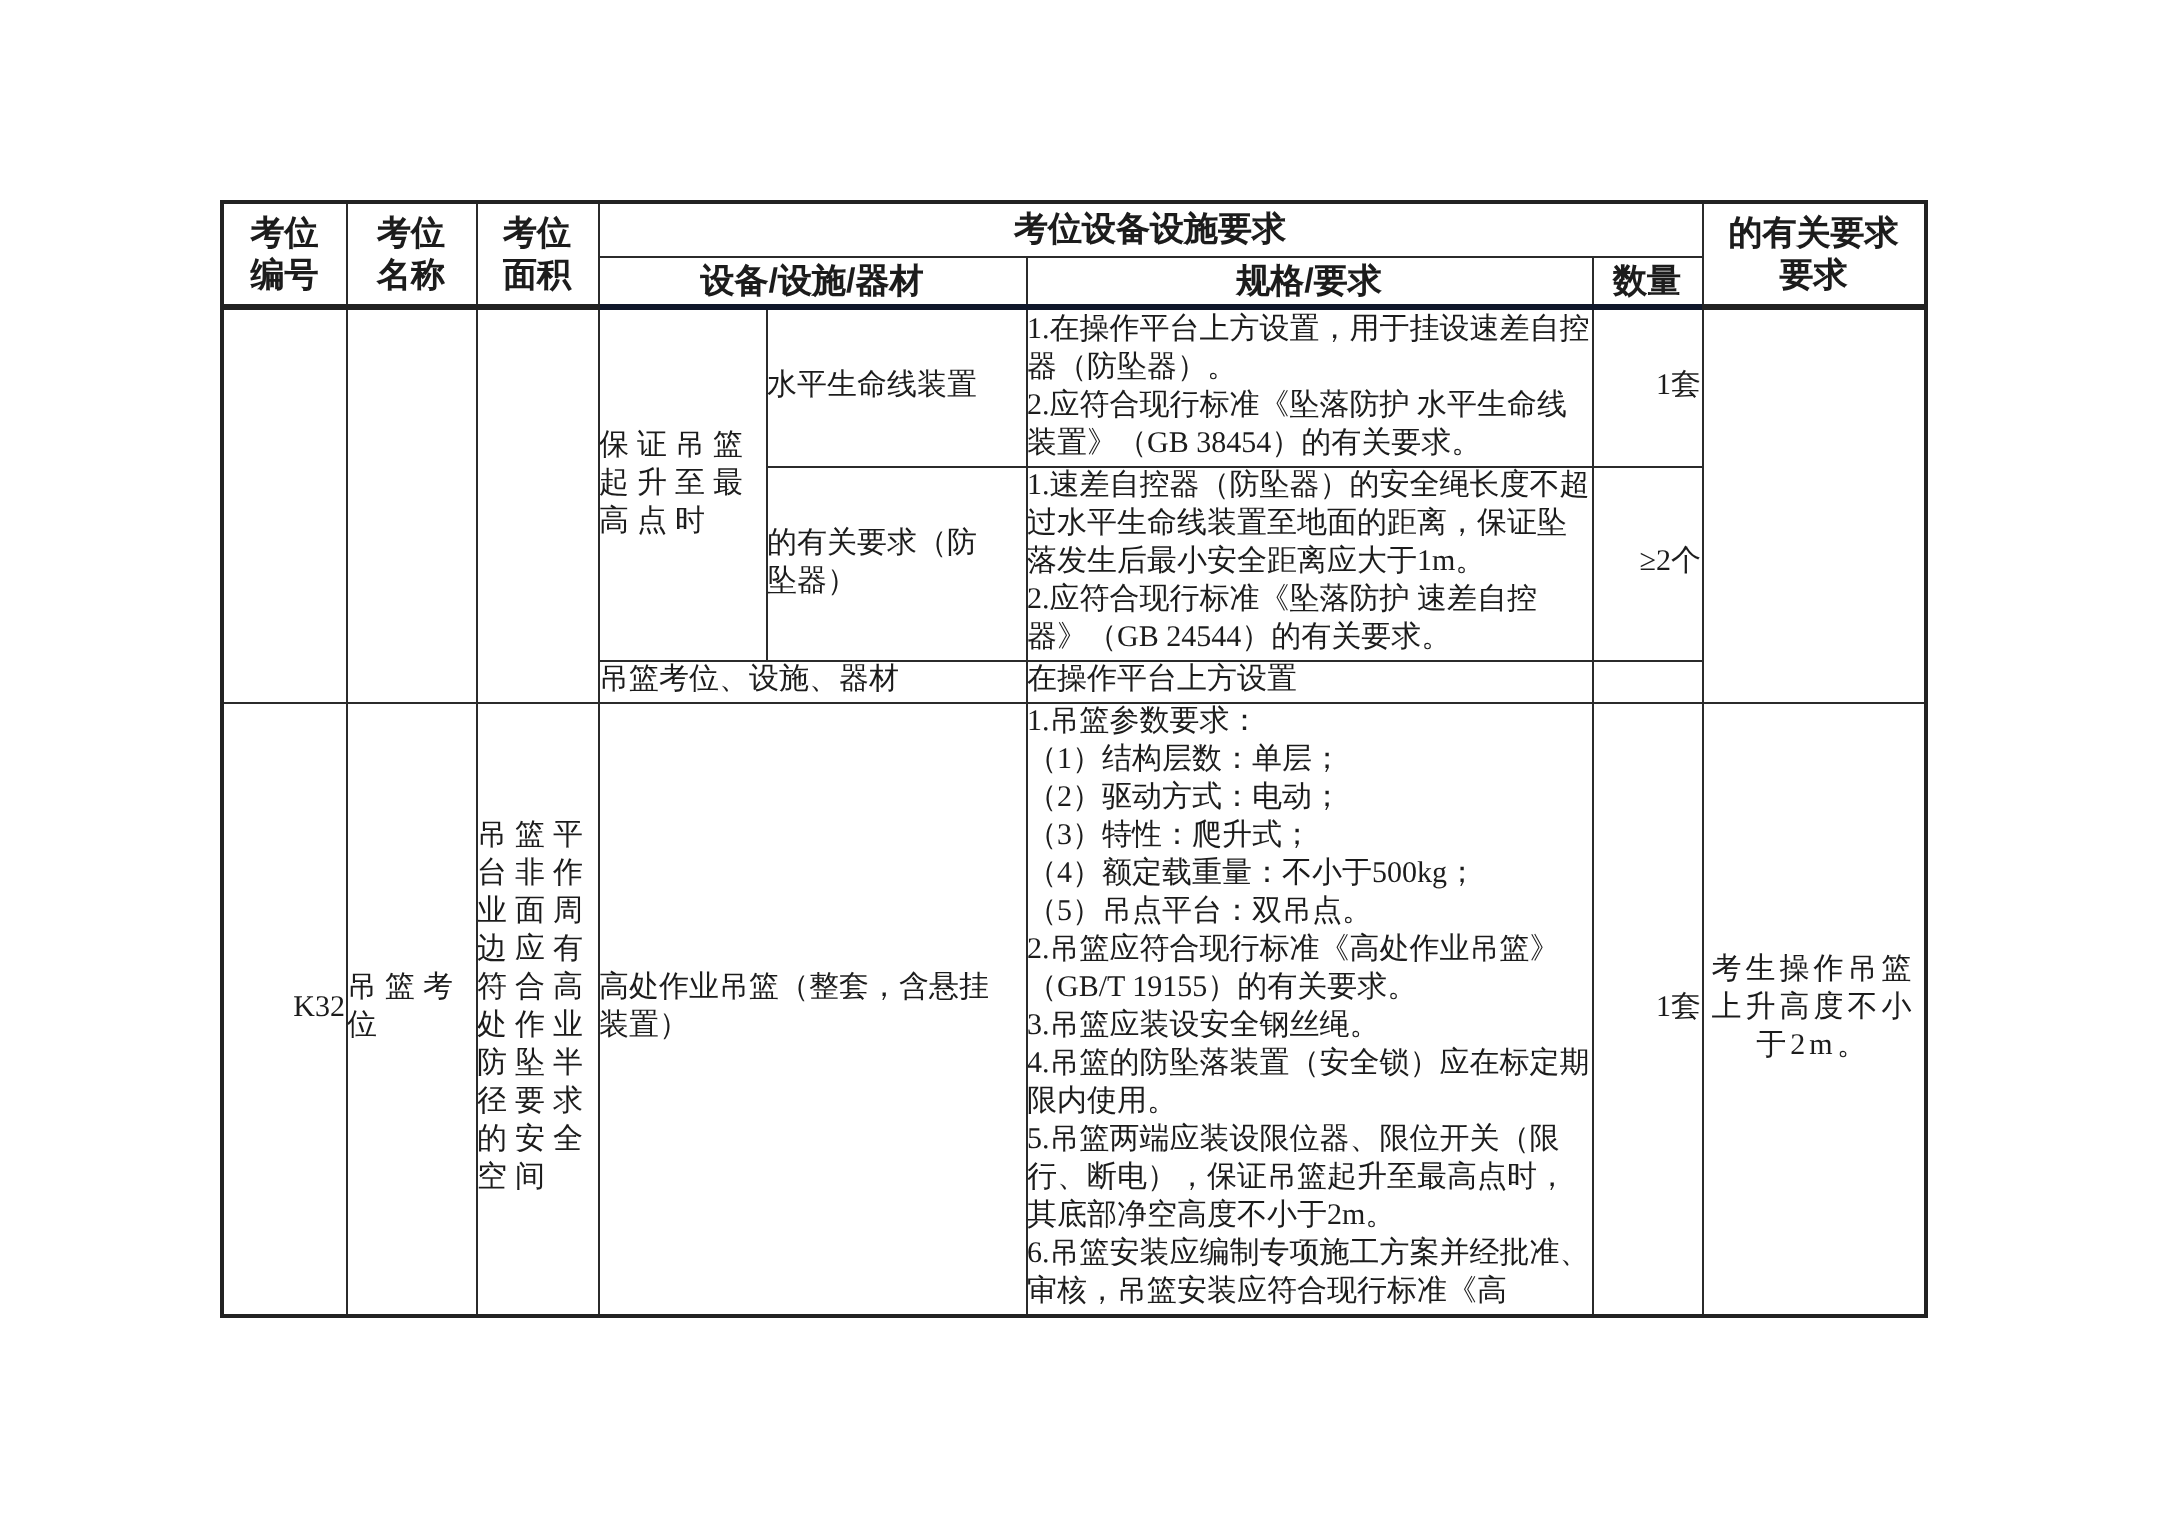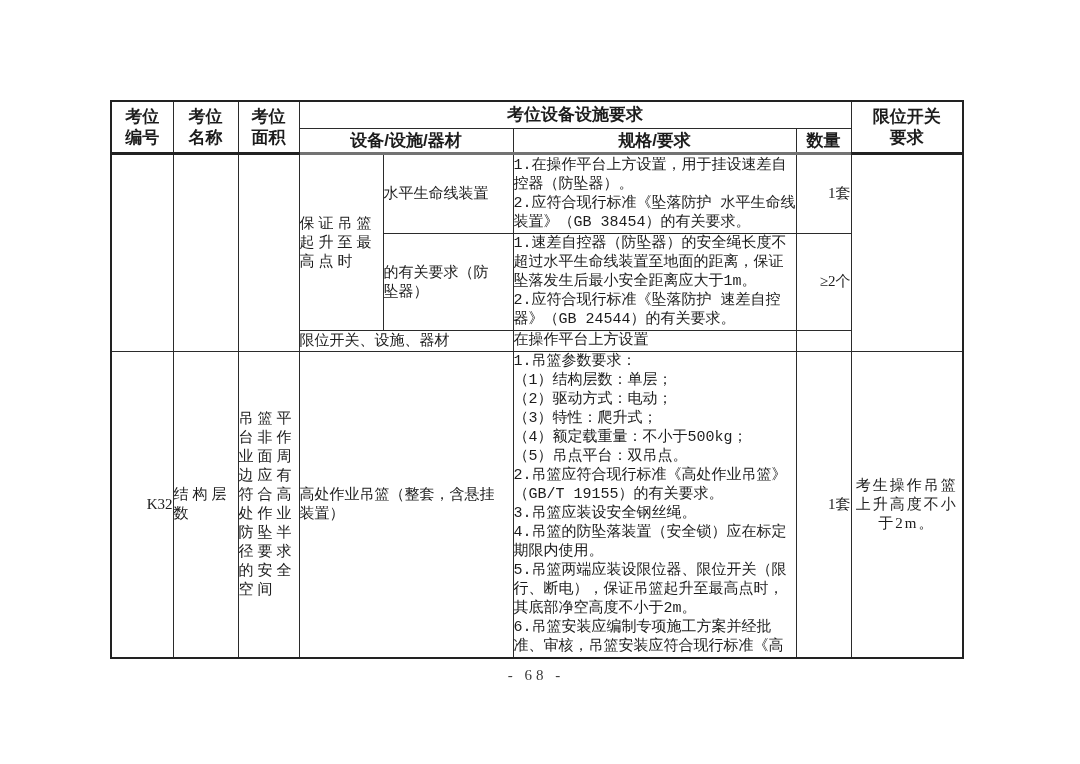--- a/index.html
+++ b/index.html
@@ -39,30 +39,29 @@
   table.doc tr.h1 th{border-top:2px solid #222;}
   table.doc tr.h1 th, table.doc tr.h2 th{
     font-family:"Liberation Sans","DejaVu Sans",sans-serif;
     font-weight:bold;
     font-size:17px;
     line-height:21px;
     text-align:center;
     white-space:pre-line;
     background:#ffffff;
   }
-  table.doc tr.h2 th{border-bottom:3px solid #737373;}
+  table.doc tr.h2 th{border-bottom:3px solid #0f172a;}
   table.doc th.rowspan2{border-bottom:3px solid #222;}
   td.spec{
     vertical-align:top;
     text-align:left;
     padding:2px 5px 2px 6px;
     white-space:pre-wrap;
     word-break:break-all;
     line-height:19.5px;
-    font-family:Liberation Mono, monospace;
   }
   td.equip{
     text-align:left;
     padding:2px 4px 2px 7px;
     white-space:pre-wrap;
     line-height:22px;
     margin-left:38px;
   }
   td.qty{
     text-align:right;
@@ -125,21 +124,21 @@
 
     <tbody>
         <tr class="h1" style="height:27px;">
       <th rowspan="2" class="rowspan2">考位
 编号</th>
       <th rowspan="2" class="rowspan2">考位
 名称</th>
       <th rowspan="2" class="rowspan2">考位
 面积</th>
       <th colspan="4">考位设备设施要求</th>
-      <th rowspan="2" class="rowspan2">限位开关
+      <th rowspan="2" class="rowspan2">的有关要求
 要求</th>
     </tr>
     <tr class="h2" style="height:25px;">
       <th colspan="2">设备/设施/器材</th>
       <th>规格/要求</th>
       <th>数量</th>
     </tr>
 
     <tr style="height:80px;">
       <td rowspan="3"></td>
@@ -153,43 +152,42 @@
       <td rowspan="3"></td>
     </tr>
     <tr style="height:97px;">
       <td class="equip">的有关要求（防
 坠器）</td>
       <td class="spec">1.速差自控器（防坠器）的安全绳长度不超过水平生命线装置至地面的距离，保证坠落发生后最小安全距离应大于1m。
 2.应符合现行标准《坠落防护 速差自控器》（GB 24544）的有关要求。</td>
       <td class="qty">≥2个</td>
     </tr>
     <tr style="height:21px;">
-      <td colspan="2" class="other-label">限位开关、设施、器材</td>
+      <td colspan="2" class="other-label">吊篮考位、设施、器材</td>
       <td class="spec" style="vertical-align:middle;">在操作平台上方设置</td>
       <td class="qty"></td>
     </tr>
 
     <tr style="height:307px;">
       <td class="id-cell">K32</td>
-      <td class="name-cell">结构层数</td>
+      <td class="name-cell">吊篮考位</td>
       <td class="area-cell">吊篮平台非作业面周边应有符合高处作业防坠半径要求的安全空间</td>
       <td colspan="2" class="equip">高处作业吊篮（整套，含悬挂
 装置）</td>
       <td class="spec">1.吊篮参数要求：
 （1）结构层数：单层；
 （2）驱动方式：电动；
 （3）特性：爬升式；
 （4）额定载重量：不小于500kg；
 （5）吊点平台：双吊点。
 2.吊篮应符合现行标准《高处作业吊篮》（GB/T 19155）的有关要求。
 3.吊篮应装设安全钢丝绳。
 4.吊篮的防坠落装置（安全锁）应在标定期限内使用。
 5.吊篮两端应装设限位器、限位开关（限行、断电），保证吊篮起升至最高点时，其底部净空高度不小于2m。
 6.吊篮安装应编制专项施工方案并经批准、审核，吊篮安装应符合现行标准《高</td>
       <td class="qty">1套</td>
       <td class="layout-cell">考生操作吊篮上升高度不小于2m。</td>
     </tr>
   </tbody>
     </table>
 
-  <div class="footer">- 68 -</div>
 
 </div>
 
 </body></html>

